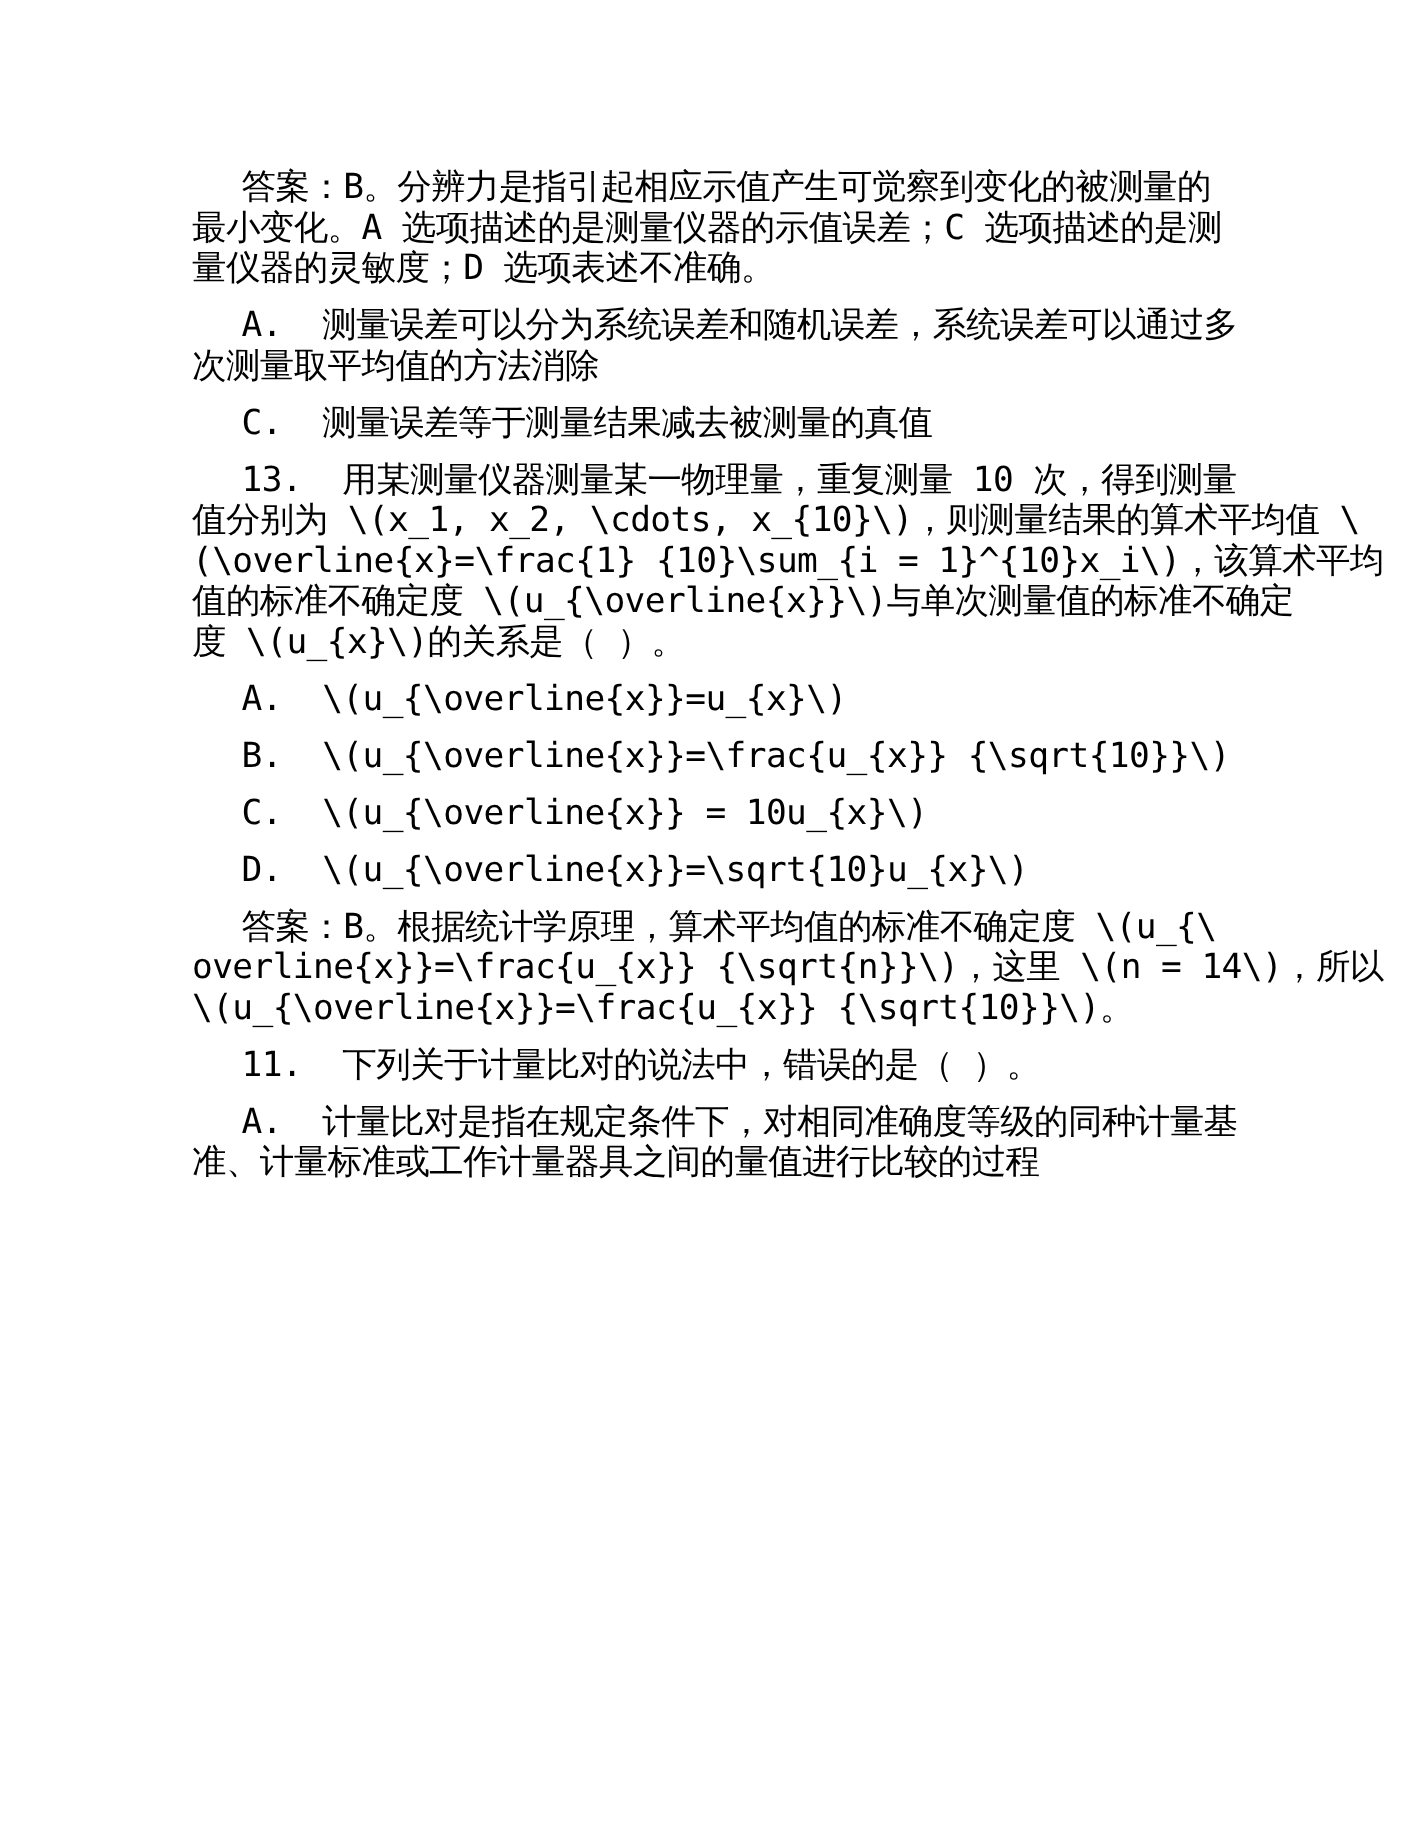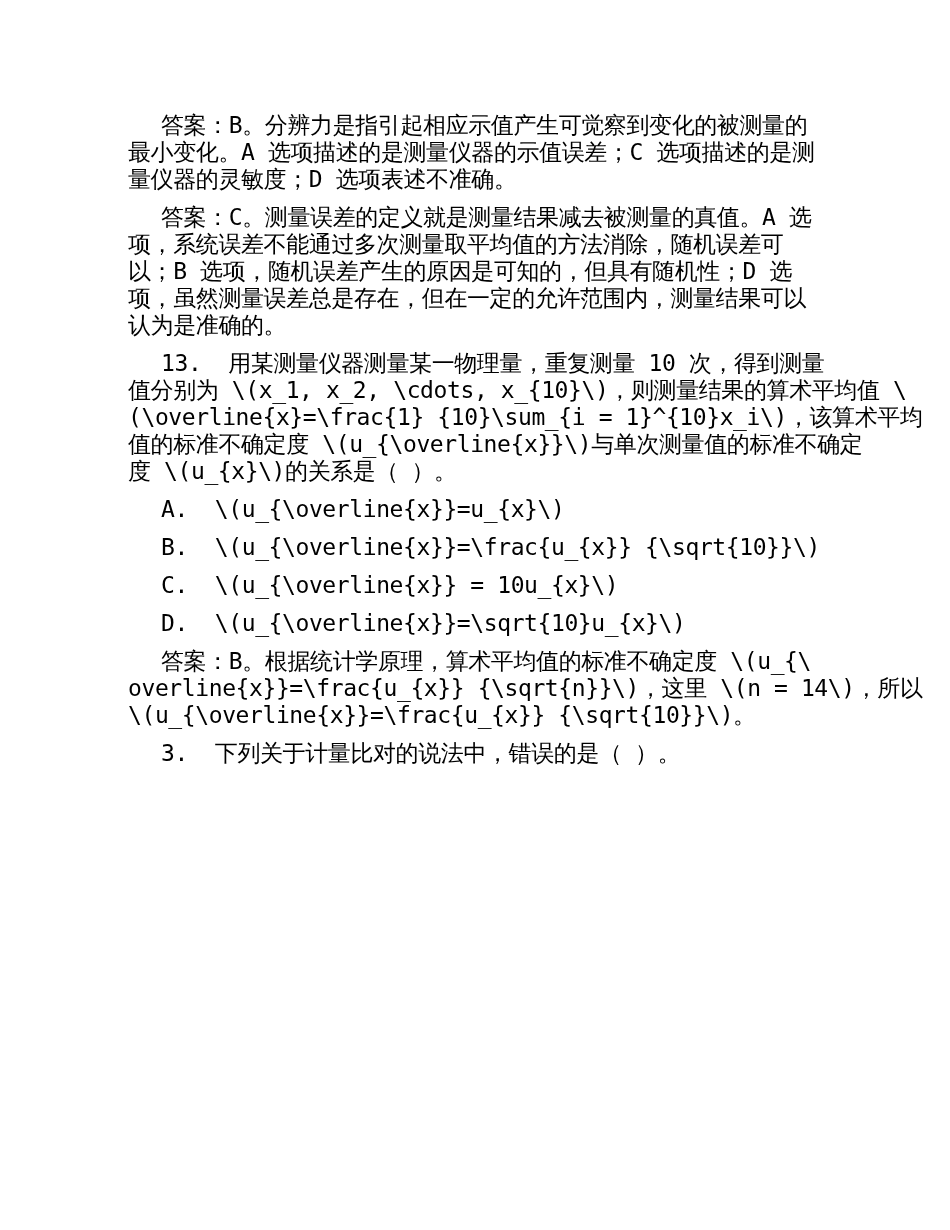--- a/index.html
+++ b/index.html
@@ -33,32 +33,32 @@
   }
 </style>
 </head>
 <body>
 
 <div class="page">
   <div class="doc">
     <p class="para">答案：B。分辨力是指引起相应示值产生可觉察到变化的被测量的
 最小变化。A 选项描述的是测量仪器的示值误差；C 选项描述的是测
 量仪器的灵敏度；D 选项表述不准确。</p>
-    <p class="para">答案：C。测量误差的定义就是测量结果减去被测量的真值。A 选
-项，系统误差不能通过多次测量取平均值的方法消除，随机误差可
-以；B 选项，随机误差产生的原因是可知的，但具有随机性；D 选
-项，虽然测量误差总是存在，但在一定的允许范围内，测量结果可以
-认为是准确的。</p>
+    <p class="para">A.  测量误差可以分为系统误差和随机误差，系统误差可以通过多
+次测量取平均值的方法消除</p>
+    <p class="para">C.  测量误差等于测量结果减去被测量的真值</p>
     <p class="para">13.  用某测量仪器测量某一物理量，重复测量 10 次，得到测量
 值分别为 \(x_1, x_2, \cdots, x_{10}\)，则测量结果的算术平均值 \
 (\overline{x}=\frac{1} {10}\sum_{i = 1}^{10}x_i\)，该算术平均
 值的标准不确定度 \(u_{\overline{x}}\)与单次测量值的标准不确定
 度 \(u_{x}\)的关系是（ ）。</p>
     <p class="para">A.  \(u_{\overline{x}}=u_{x}\)</p>
     <p class="para">B.  \(u_{\overline{x}}=\frac{u_{x}} {\sqrt{10}}\)</p>
     <p class="para">C.  \(u_{\overline{x}} = 10u_{x}\)</p>
     <p class="para">D.  \(u_{\overline{x}}=\sqrt{10}u_{x}\)</p>
     <p class="para">答案：B。根据统计学原理，算术平均值的标准不确定度 \(u_{\
 overline{x}}=\frac{u_{x}} {\sqrt{n}}\)，这里 \(n = 14\)，所以
 \(u_{\overline{x}}=\frac{u_{x}} {\sqrt{10}}\)。</p>
-    <p class="para">3.  下列关于计量比对的说法中，错误的是（ ）。</p>
+    <p class="para">11.  下列关于计量比对的说法中，错误的是（ ）。</p>
+    <p class="para">A.  计量比对是指在规定条件下，对相同准确度等级的同种计量基
+准、计量标准或工作计量器具之间的量值进行比较的过程</p>
   </div>
 </div>
 
 </body></html>

